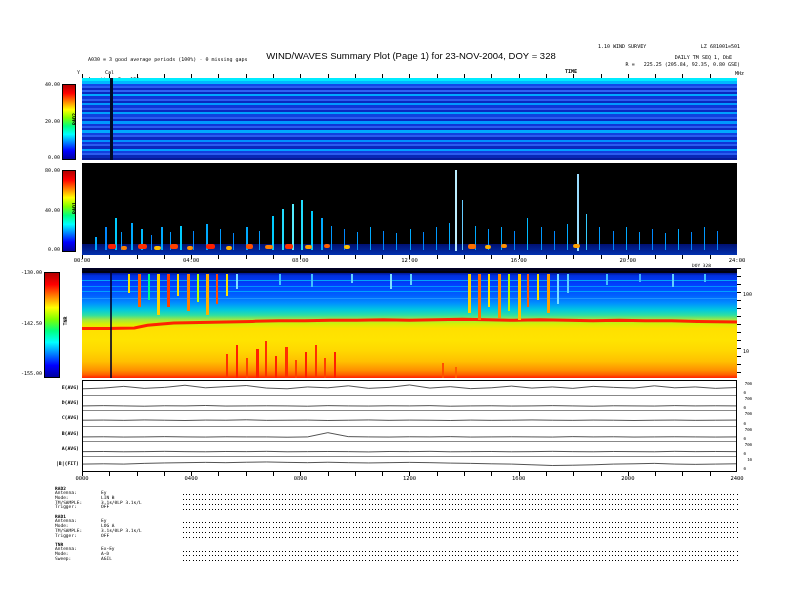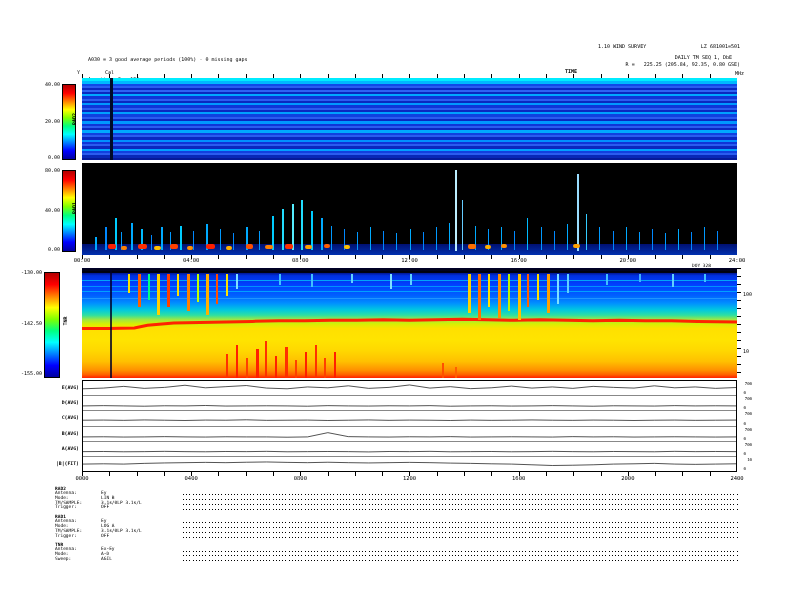--- a/index.html
+++ b/index.html
@@ -61,20 +61,21 @@
 </head>
 <body>
 
 <div id="page">
 
   <div class="annot" style="left:88px;top:43px;">
     <div>A030 = 3 good average periods (100%) - 0 missing gaps</div>
     <div>Avg times 3 = 120 sec</div>
     <div>R =   225.19 (205.94, 91.12, 0.14 GSE)</div>
   </div>
+  <div id="title">WIND/WAVES Summary Plot (Page 1) for 23-NOV-2004, DOY = 328</div>
   <div class="annot" style="left:598px;top:43px;">1.10 WIND SURVEY</div>
   <div class="annot" style="right:52px;top:43px;text-align:right;">LZ 681001=501</div>
   <div class="annot" style="right:60px;top:54px;text-align:right;">DAILY TM SEQ 1, DbE</div>
   <div class="annot" style="right:52px;top:61px;text-align:right;">R =   225.25 (205.84, 92.35, 0.80 GSE)</div>
   <div class="annot" style="left:565px;top:68px;font-weight:bold;">TIME</div>
   <div class="annot" style="right:48px;top:70px;">MHz</div>
   <div class="annot" style="left:77px;top:69px;">Y</div>
   <div class="annot" style="left:105px;top:69px;">Cal</div>
   <div class="hticks" style="top:74px;"></div>
 

